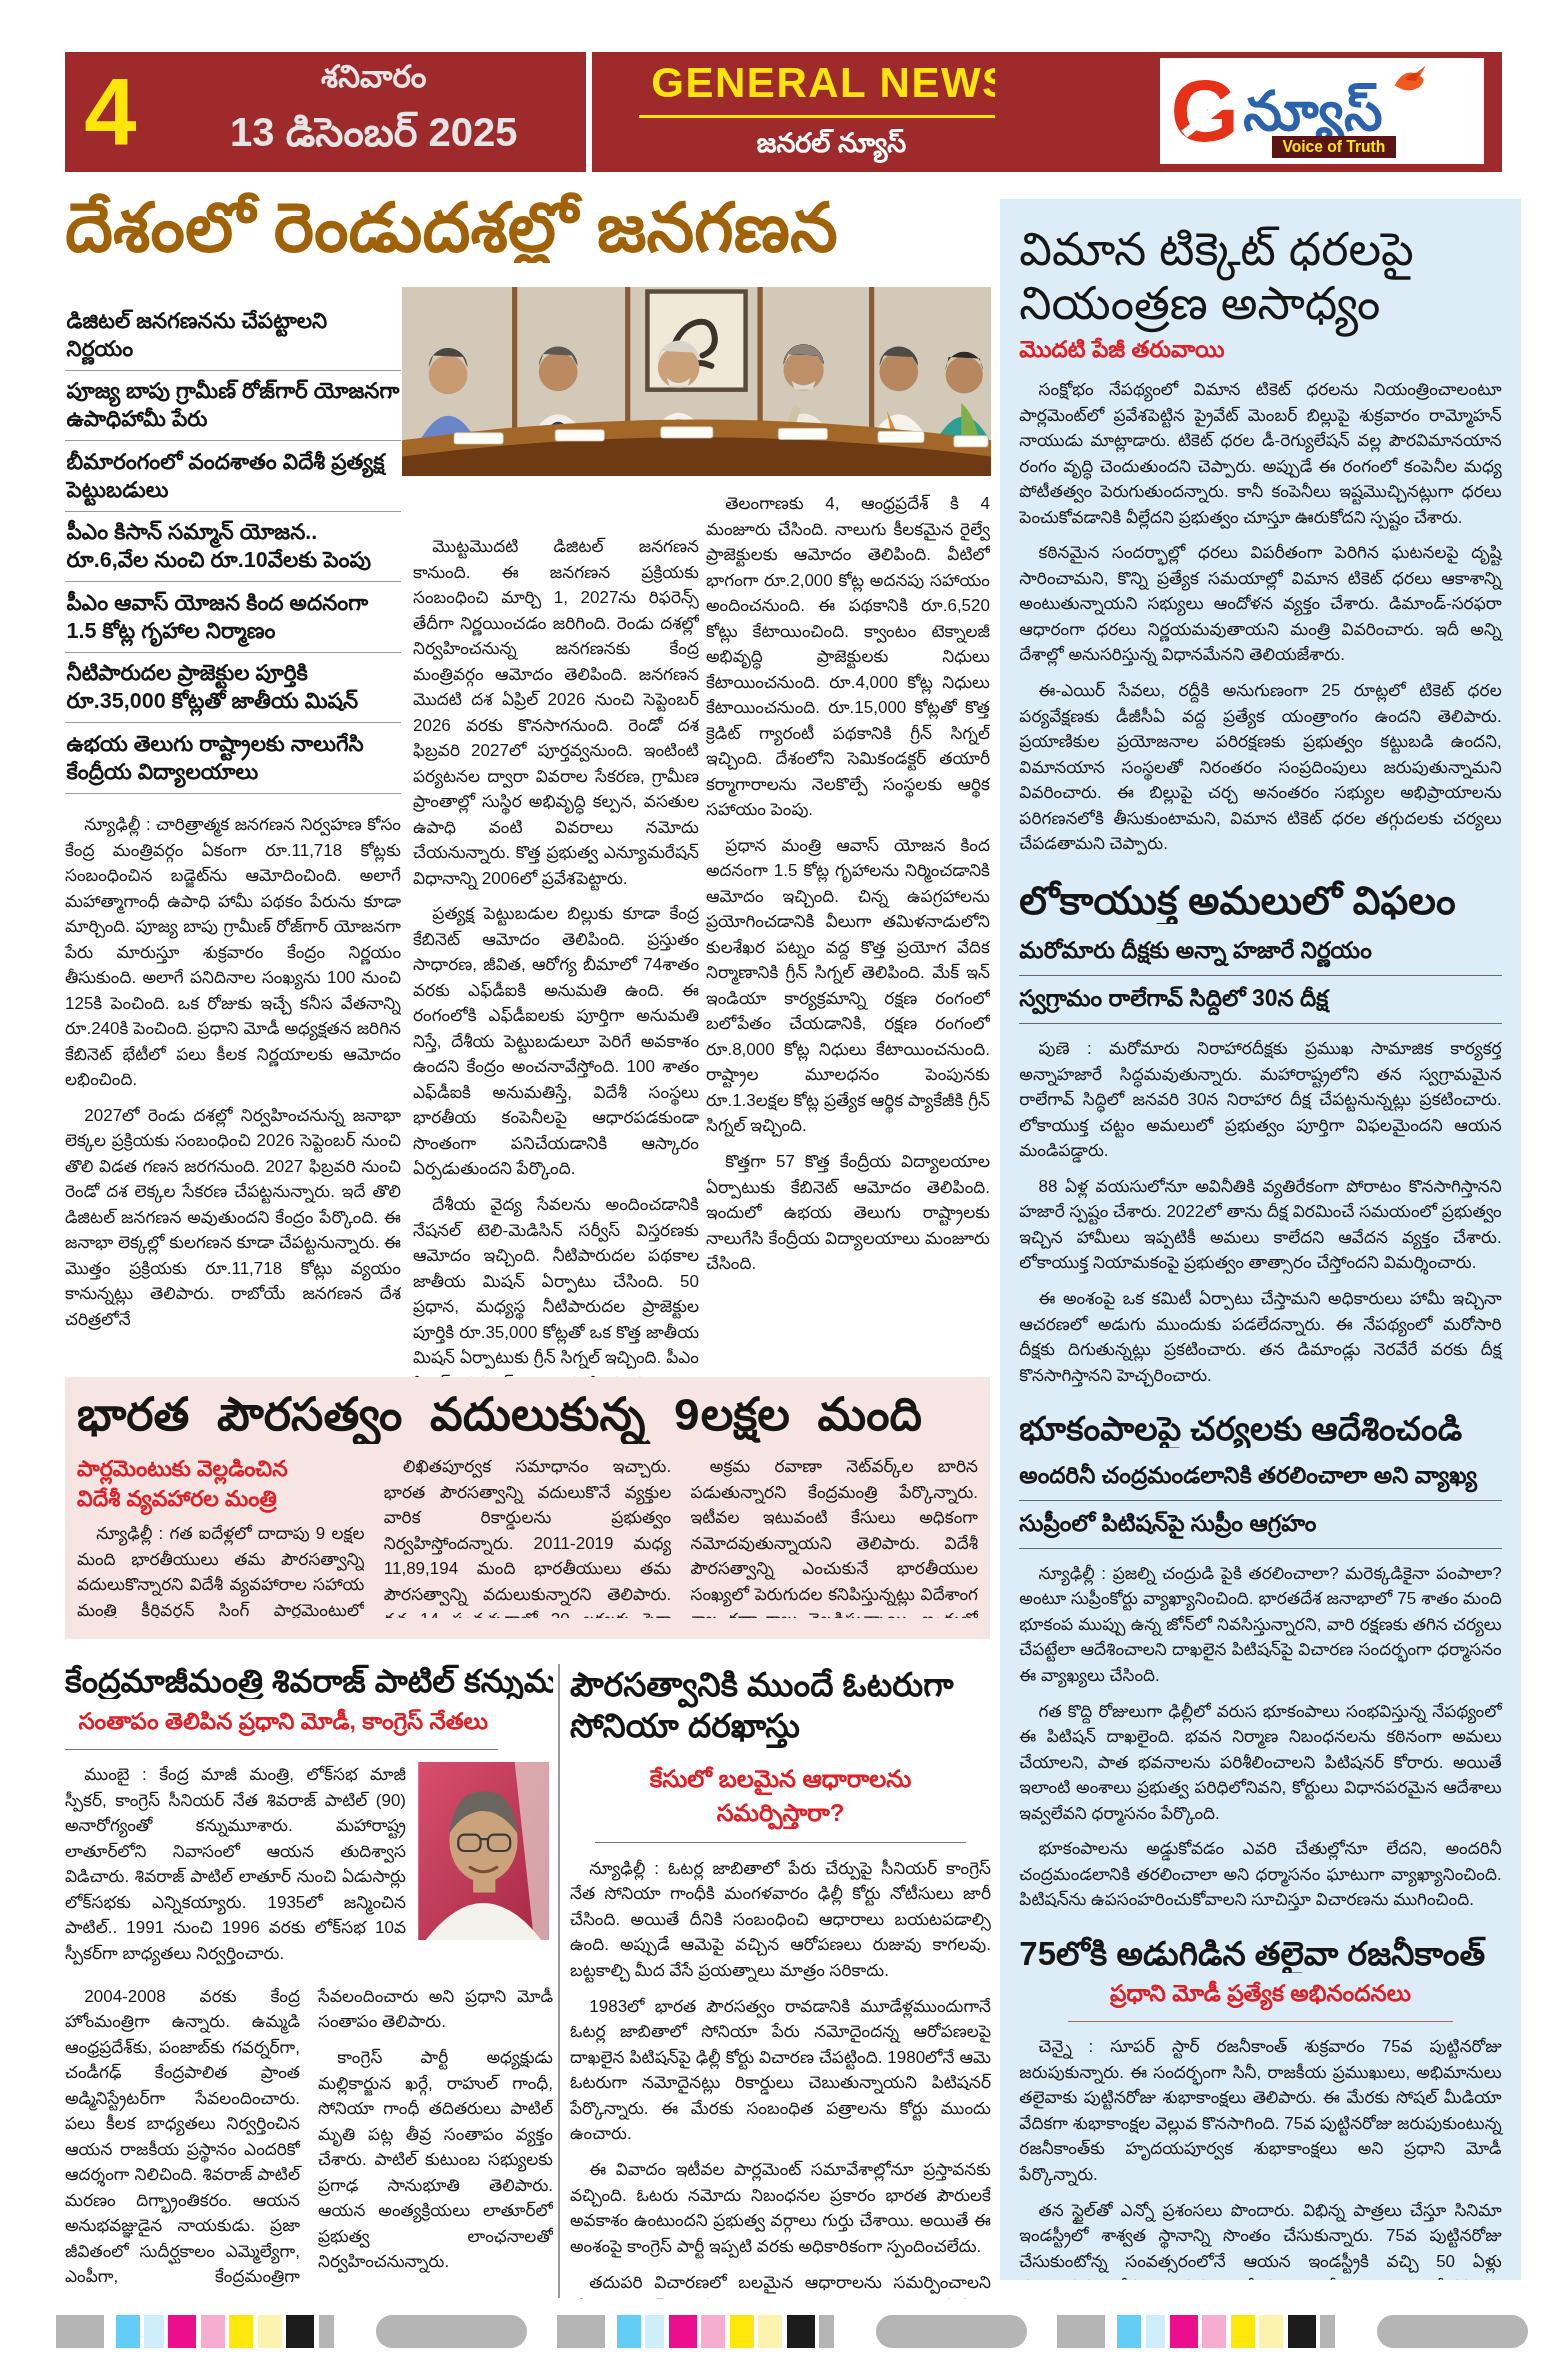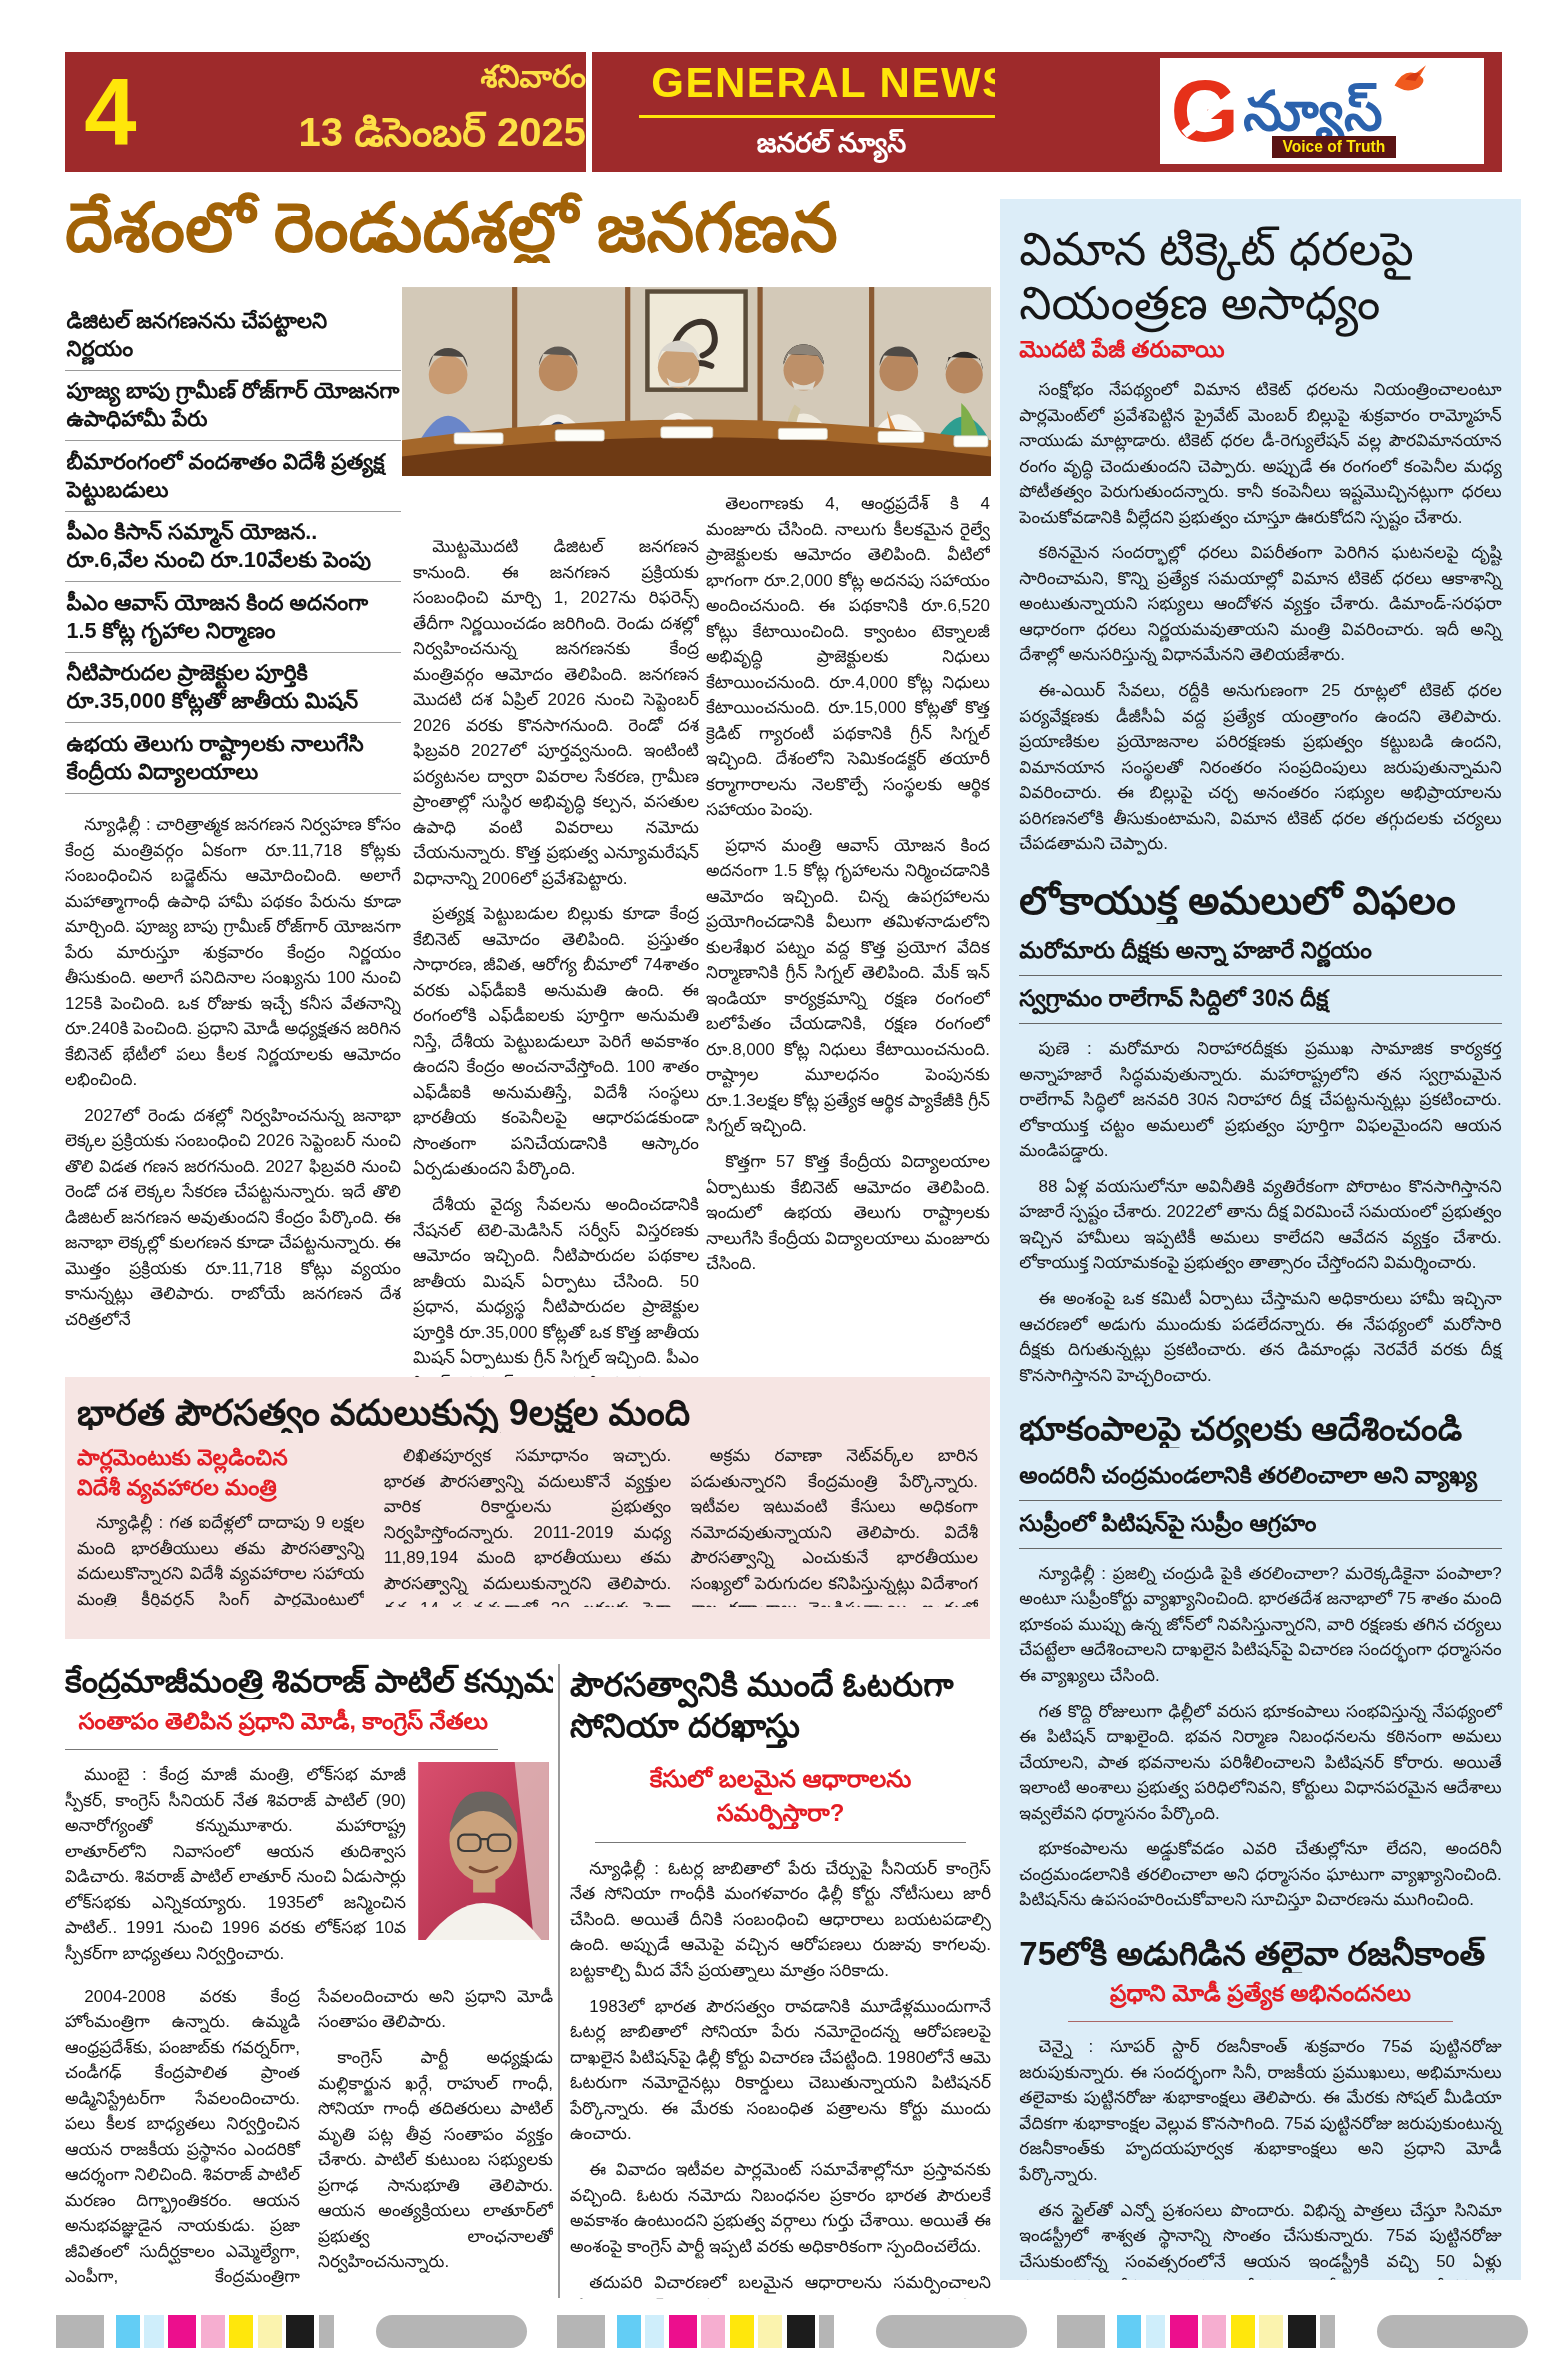--- a/index.html
+++ b/index.html
@@ -5,21 +5,21 @@
   html,body{margin:0;padding:0;background:#ffffff;}
   .page{position:relative;width:1565px;height:2377px;background:#fff;overflow:hidden;
         font-family:"Liberation Sans",sans-serif;color:#161616;}
   .abs{position:absolute;}
   
   .mast{position:absolute;top:52px;height:120px;background:#9e2a2b;}
   #seg1{left:65px;width:521px;display:flex;align-items:center;}
   #seg2{left:592px;width:479px;display:flex;flex-direction:column;align-items:center;justify-content:center;}
   #seg3{left:995px;width:507px;}
   .pageno{font-size:94px;font-weight:800;color:#ffe60a;line-height:1;padding:0 25px 0 19.3px;}
-  .datewrap{flex:1;text-align:right;color:#fde047;}
+  .datewrap{flex:1;text-align:center;color:#e5e5e5;}
   .day{font-size:31px;font-weight:700;margin-bottom:7.4px;}
   .date{font-size:40px;font-weight:800;}
   .gn{color:#ffe60a;font-weight:800;font-size:42px;letter-spacing:1.5px;border-bottom:3.7px solid #ffe60a;padding:0 12px 7.4px;}
   .gnte{color:#fff;font-weight:700;font-size:27px;margin-top:10.4px;}
   .logobox{position:absolute;left:165px;top:6px;width:324px;height:106px;background:#fff;display:flex;align-items:center;overflow:hidden;}
   .logog{position:relative;font-size:88px;font-weight:800;color:#e63119;line-height:1;margin:0 4.5px 0 10.4px;}
   .logog:after{content:"";position:absolute;left:6px;top:39px;width:77px;height:9px;background:#fff;transform:rotate(-38deg);}
   .logote{font-size:55px;font-weight:800;color:#2b62ad;text-shadow:0 0 2.2px #fff,0 0 3.7px #fff;line-height:1;}
   .vot{position:absolute;left:112px;bottom:6px;background:#5a1414;color:#ffe60a;font-size:15.6px;font-weight:700;padding:2.2px 10.4px;}
   .bird{position:absolute;right:55px;top:4.5px;}
@@ -29,21 +29,21 @@
   .bullets div{font-size:21.6px;font-weight:700;line-height:1.3;padding:6.7px 1.5px;border-bottom:1.5px solid #9a9a9a;}
   .bullets div:last-child{border-bottom:none;}
   .photo{left:402px;top:287px;width:589px;height:189px;overflow:hidden;}
   .colbox{position:absolute;overflow:hidden;}
   #mcol2{left:413px;top:491px;width:286px;height:878px;margin-top:43px;}
   #mcol3{left:706px;top:491px;width:284px;height:878px;}
   #mcol1{left:65px;top:812px;width:336px;height:556px;}
   .bp{font-size:17px;line-height:1.5;text-align:justify;margin:0 0 10.4px 0;text-indent:19.3px;}
   
   .pink{left:65px;top:1377px;width:925px;height:262px;background:#f6e5e3;overflow:hidden;}
-  .pinkhead{font-size:36px;font-weight:800;line-height:1.1;margin:16.4px 12px 10.4px;white-space:nowrap;overflow:hidden;}
+  .pinkhead{font-size:46px;font-weight:800;line-height:1.1;margin:16.4px 12px 10.4px;white-space:nowrap;overflow:hidden;font-family:Liberation Mono, monospace;}
   .pinkcols{display:flex;gap:19.3px;padding:0 12px;}
   .pinkcols>div{flex:1;height:164px;overflow:hidden;}
   .redsub{color:#e41e25;font-weight:700;font-size:22px;line-height:1.35;margin:0 0 7.4px;}
   
   .patil{left:65px;top:1658px;width:488px;height:641px;overflow:hidden;}
   .pathead{font-size:32px;font-weight:800;line-height:1.1;margin:6px 0 9px;white-space:nowrap;overflow:hidden;}
   .patsub{color:#e41e25;font-weight:700;font-size:23px;padding:0 0 9px 13.4px;border-bottom:1.5px solid #777;margin-bottom:12px;width:86%;}
   .patrow{display:flex;gap:12px;}
   .patrow .txt{width:341px;}
   .pphoto{width:131px;height:178px;overflow:hidden;}

